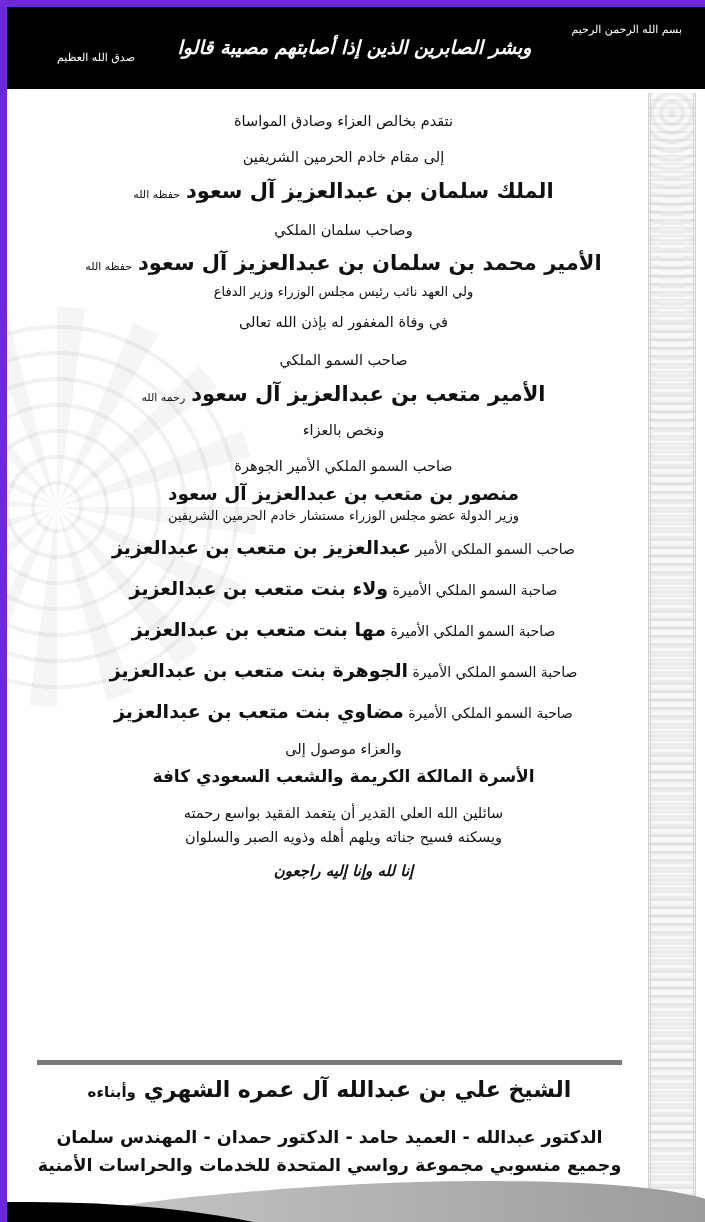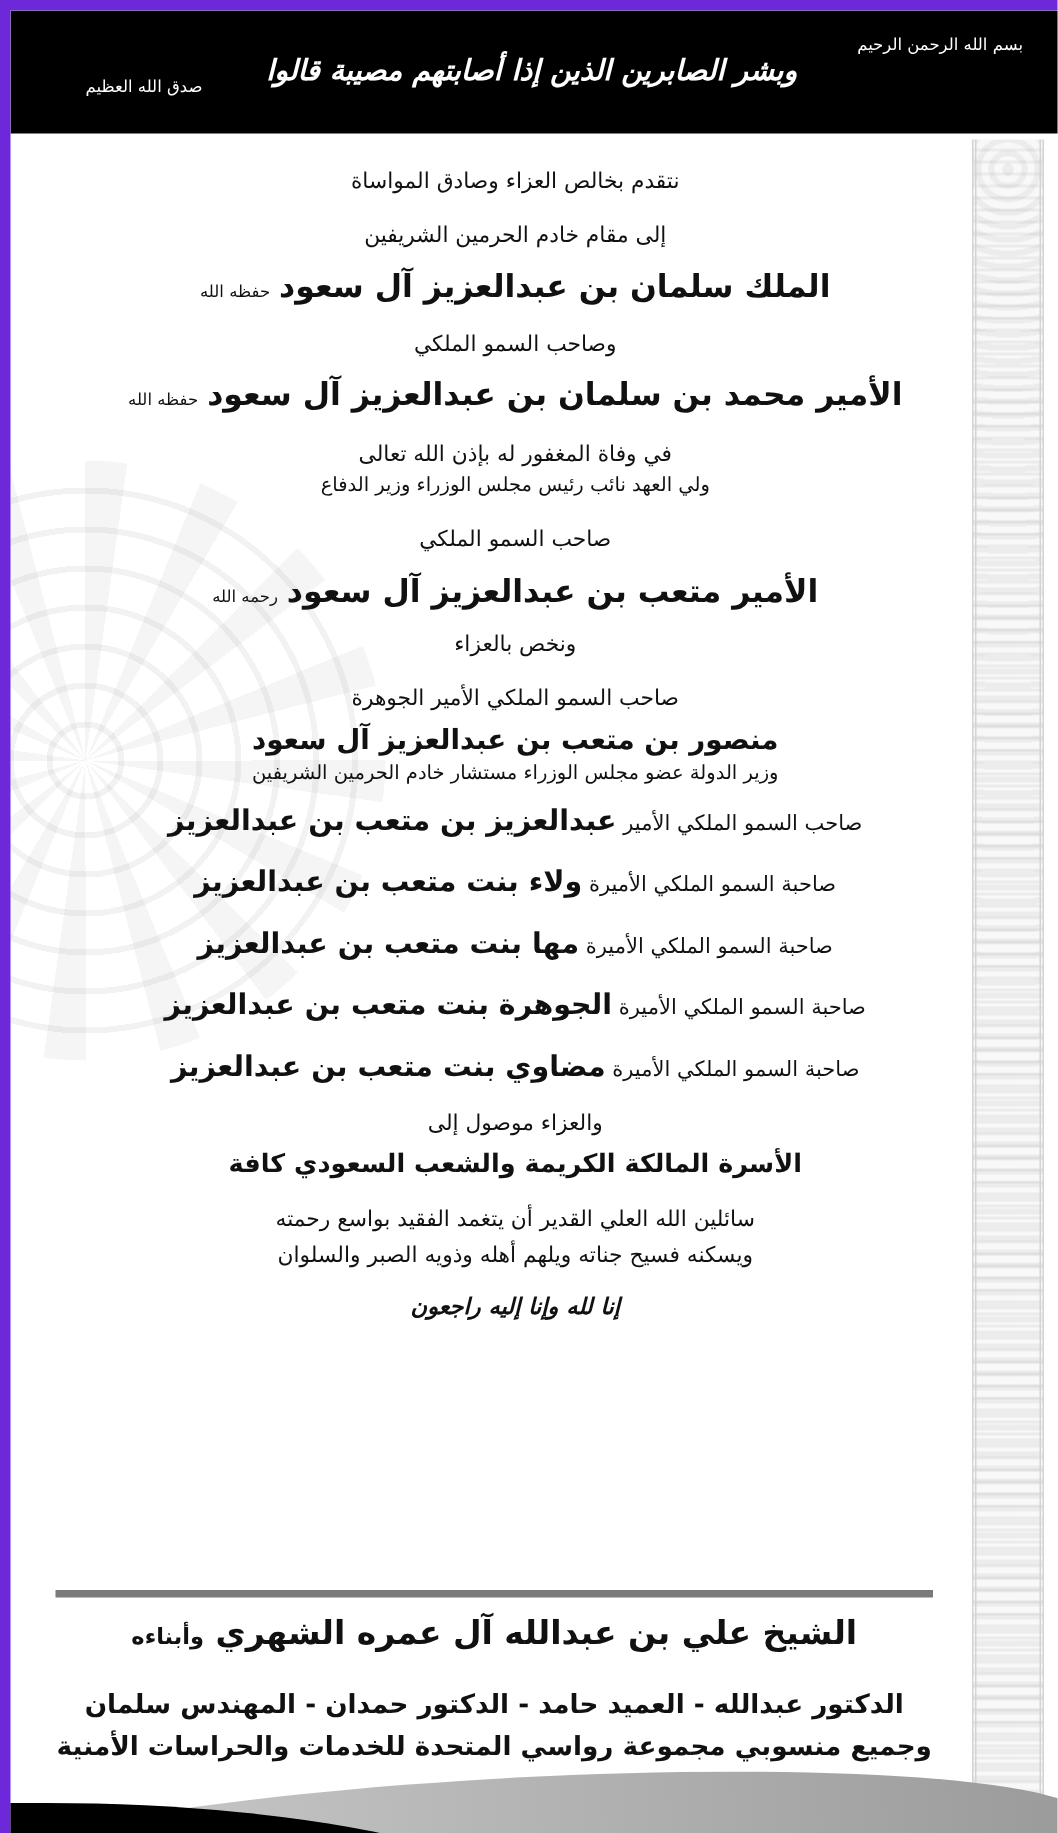--- a/index.html
+++ b/index.html
@@ -61,24 +61,24 @@
   <div class="header">
     <div class="hdr-basmala">بسم الله الرحمن الرحيم</div>
     <div class="hdr-verse">وبشر الصابرين الذين إذا أصابتهم مصيبة قالوا إنا لله وإنا إليه راجعون</div>
     <div class="hdr-sadaqa">صدق الله العظيم</div>
   </div>
 
   <div class="content">
     <span class="line reg" style="margin-top:10px">نتقدم بخالص العزاء وصادق المواساة</span>
     <span class="line reg" style="margin-top:18px">إلى مقام خادم الحرمين الشريفين</span>
     <span class="line big" style="margin-top:12px"><span>الملك سلمان بن عبدالعزيز آل سعود</span><span class="hon">حفظه الله</span></span>
-    <span class="line reg" style="margin-top:13px">وصاحب السمو الملكي</span>
+    <span class="line reg" style="margin-top:13px">وصاحب سلمان الملكي</span>
     <span class="line big" style="margin-top:11px"><span>الأمير محمد بن سلمان بن عبدالعزيز آل سعود</span><span class="hon">حفظه الله</span></span>
+    <span class="line sm" style="margin-top:4px">ولي العهد نائب رئيس مجلس الوزراء وزير الدفاع</span>
     <span class="line reg" style="margin-top:14px">في وفاة المغفور له بإذن الله تعالى</span>
-    <span class="line sm" style="margin-top:4px">ولي العهد نائب رئيس مجلس الوزراء وزير الدفاع</span>
     <span class="line reg" style="margin-top:20px">صاحب السمو الملكي</span>
     <span class="line big" style="margin-top:12px"><span>الأمير متعب بن عبدالعزيز آل سعود</span><span class="hon">رحمه الله</span></span>
     <span class="line reg" style="margin-top:10px">ونخص بالعزاء</span>
     <span class="line reg" style="margin-top:18px">صاحب السمو الملكي الأمير الجوهرة</span>
     <span class="line mid" style="margin-top:8px">منصور بن متعب بن عبدالعزيز آل سعود</span>
     <span class="line sm" style="margin-top:4px">وزير الدولة عضو مجلس الوزراء مستشار خادم الحرمين الشريفين</span>
 
     <div style="margin-top:14px">
       <span class="family-row" style="margin-bottom:19px"><span>صاحب السمو الملكي الأمير</span> <b>عبدالعزيز بن متعب بن عبدالعزيز</b></span>
       <span class="family-row" style="margin-bottom:19px"><span>صاحبة السمو الملكي الأميرة</span> <b>ولاء بنت متعب بن عبدالعزيز</b></span>

